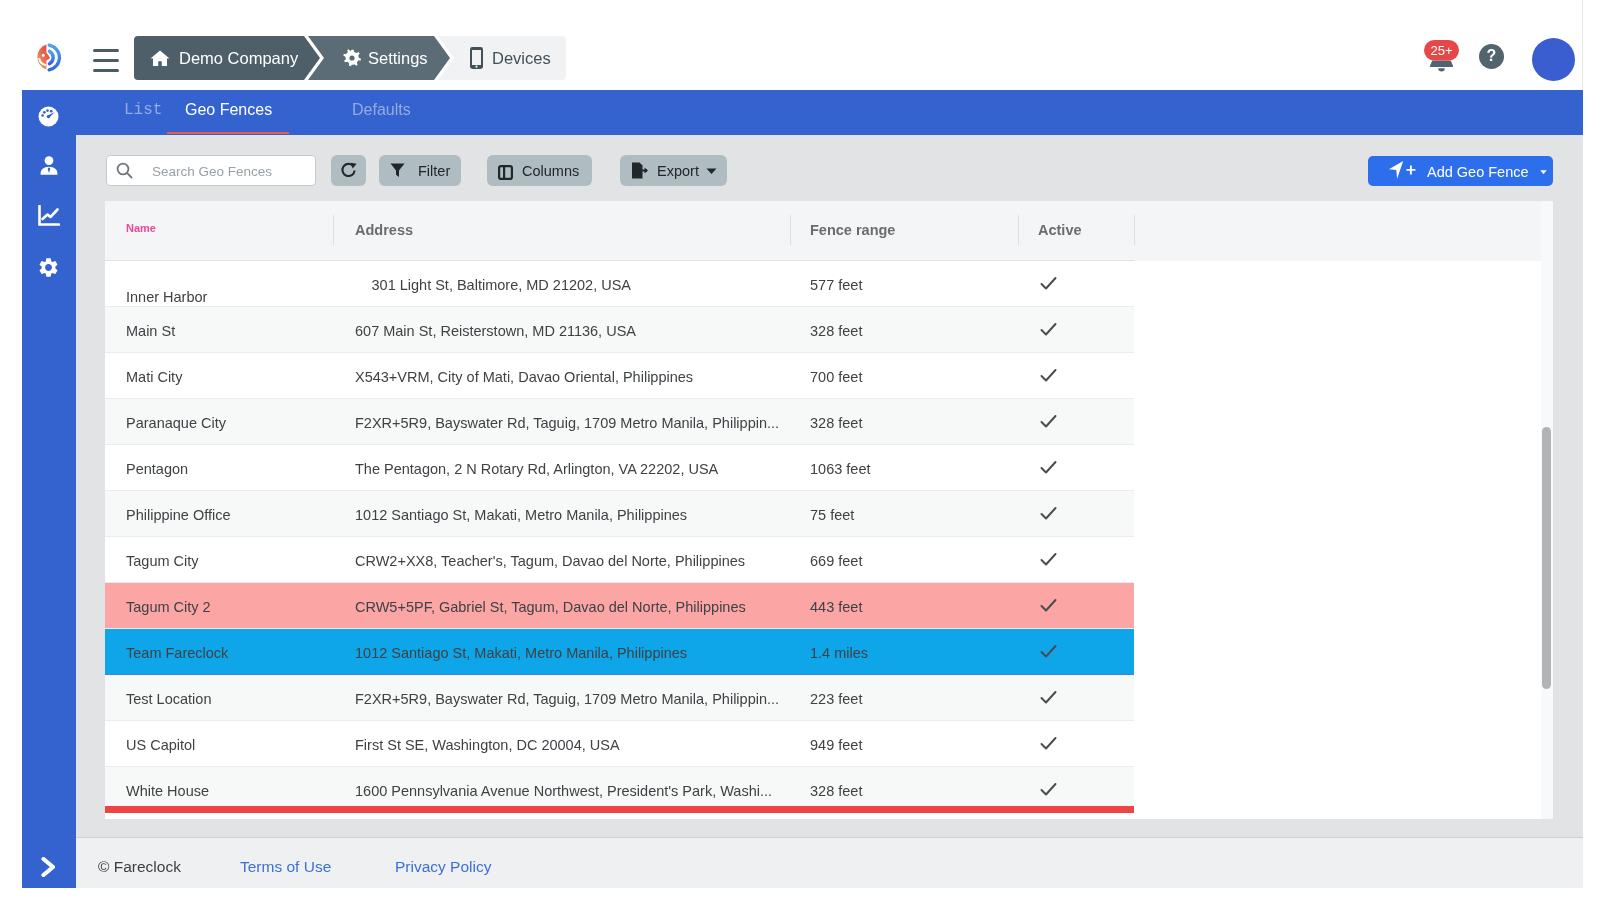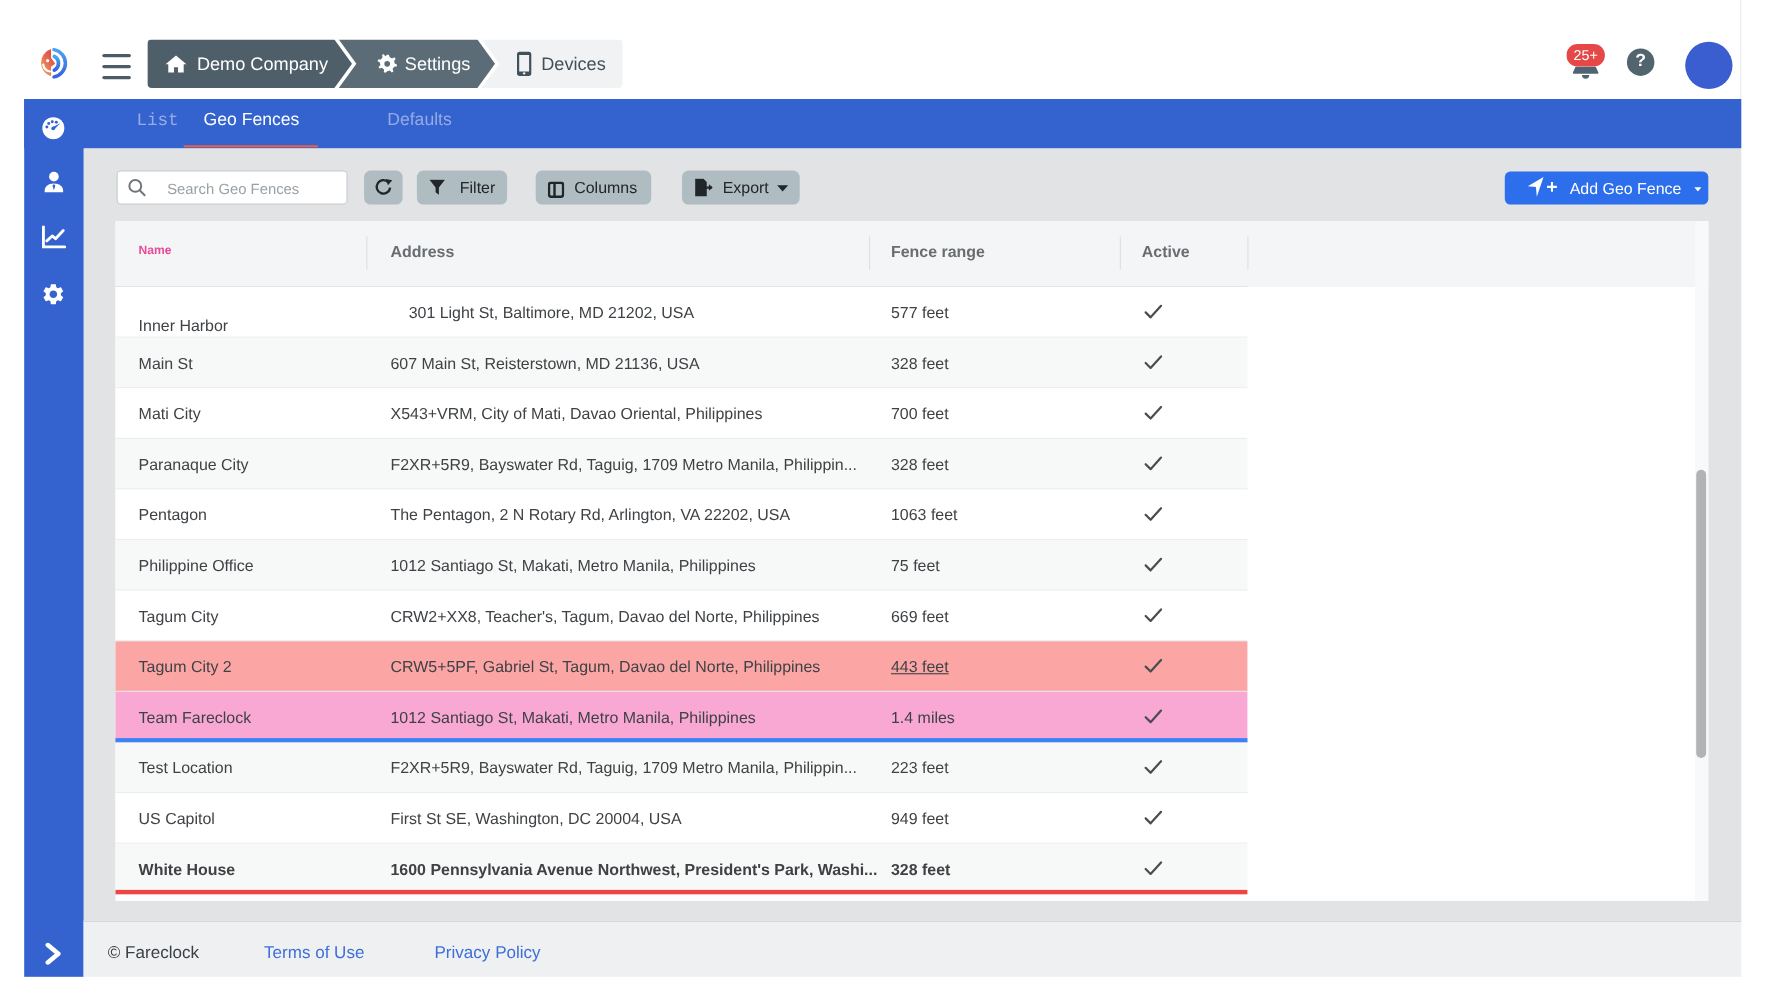--- a/index.html
+++ b/index.html
@@ -213,26 +213,26 @@
     <span style="position:absolute; left:21.5px; top:16.5px;">Tagum City</span>
     <span style="position:absolute; left:250.5px; top:16.5px;">CRW2+XX8, Teacher's, Tagum, Davao del Norte, Philippines</span>
     <span style="position:absolute; left:705.5px; top:16.5px;">669 feet</span>
     <svg style="position:absolute; left:935px; top:15px;" width="17" height="15" viewBox="0 0 17 15">
         <path d="M1.5 8 L6 12.5 L15.5 2" stroke="#4a4d50" stroke-width="2" fill="none" stroke-linecap="round" stroke-linejoin="round"></path>
       </svg>
   </div>
   <div style="position:relative; height:46px; background:#fca5a5; border-bottom:1px solid #ececed; font-size:14.5px; color:#3f4245;">
     <span style="position:absolute; left:21.5px; top:16.5px;">Tagum City 2</span>
     <span style="position:absolute; left:250.5px; top:16.5px;">CRW5+5PF, Gabriel St, Tagum, Davao del Norte, Philippines</span>
-    <span style="position:absolute; left:705.5px; top:16.5px;text-decoration:underline;">443 feet</span>
-    <svg style="position:absolute; left:935px; top:15px;" width="17" height="15" viewBox="0 0 17 15">
-        <path d="M1.5 8 L6 12.5 L15.5 2" stroke="#4a4d50" stroke-width="2" fill="none" stroke-linecap="round" stroke-linejoin="round"></path>
-      </svg>
-  </div>
-  <div style="position:relative; height:46px; background:#f9a8d4; border-bottom:4px solid #3b82f6; font-size:14.5px; color:#3f4245;">
+    <span style="position:absolute; left:705.5px; top:16.5px;">443 feet</span>
+    <svg style="position:absolute; left:935px; top:15px;" width="17" height="15" viewBox="0 0 17 15">
+        <path d="M1.5 8 L6 12.5 L15.5 2" stroke="#4a4d50" stroke-width="2" fill="none" stroke-linecap="round" stroke-linejoin="round"></path>
+      </svg>
+  </div>
+  <div style="position:relative; height:46px; background:#0ea5e9; border-bottom:1px solid #3b82f6; font-size:14.5px; color:#3f4245;">
     <span style="position:absolute; left:21.5px; top:16.5px;">Team Fareclock</span>
     <span style="position:absolute; left:250.5px; top:16.5px;">1012 Santiago St, Makati, Metro Manila, Philippines</span>
     <span style="position:absolute; left:705.5px; top:16.5px;">1.4 miles</span>
     <svg style="position:absolute; left:935px; top:15px;" width="17" height="15" viewBox="0 0 17 15">
         <path d="M1.5 8 L6 12.5 L15.5 2" stroke="#4a4d50" stroke-width="2" fill="none" stroke-linecap="round" stroke-linejoin="round"></path>
       </svg>
   </div>
   <div style="position:relative; height:46px; background:#f7f8f8; border-bottom:1px solid #ececed; font-size:14.5px; color:#3f4245;">
     <span style="position:absolute; left:21.5px; top:16.5px;">Test Location</span>
     <span style="position:absolute; left:250.5px; top:16.5px;">F2XR+5R9, Bayswater Rd, Taguig, 1709 Metro Manila, Philippin...</span>
@@ -242,21 +242,21 @@
       </svg>
   </div>
   <div style="position:relative; height:46px; background:#ffffff; border-bottom:1px solid #ececed; font-size:14.5px; color:#3f4245;">
     <span style="position:absolute; left:21.5px; top:16.5px;">US Capitol</span>
     <span style="position:absolute; left:250.5px; top:16.5px;">First St SE, Washington, DC 20004, USA</span>
     <span style="position:absolute; left:705.5px; top:16.5px;">949 feet</span>
     <svg style="position:absolute; left:935px; top:15px;" width="17" height="15" viewBox="0 0 17 15">
         <path d="M1.5 8 L6 12.5 L15.5 2" stroke="#4a4d50" stroke-width="2" fill="none" stroke-linecap="round" stroke-linejoin="round"></path>
       </svg>
   </div>
-  <div style="position:relative; height:46px; background:#f7f8f8; border-bottom:4px solid #ef4444; font-size:14.5px; color:#3f4245;font-weight:bold;">
+  <div style="position:relative; height:46px; background:#f7f8f8; border-bottom:7px solid #ef4444; font-size:14.5px; color:#3f4245;">
     <span style="position:absolute; left:21.5px; top:16.5px;">White House</span>
     <span style="position:absolute; left:250.5px; top:16.5px;">1600 Pennsylvania Avenue Northwest, President's Park, Washi...</span>
     <span style="position:absolute; left:705.5px; top:16.5px;">328 feet</span>
     <svg style="position:absolute; left:935px; top:15px;" width="17" height="15" viewBox="0 0 17 15">
         <path d="M1.5 8 L6 12.5 L15.5 2" stroke="#4a4d50" stroke-width="2" fill="none" stroke-linecap="round" stroke-linejoin="round"></path>
       </svg>
   </div>
 </div>
 
 <div class="abs" style="left:1541px; top:201px; width:12px; height:618px; background:#f8f9fa;"></div>

